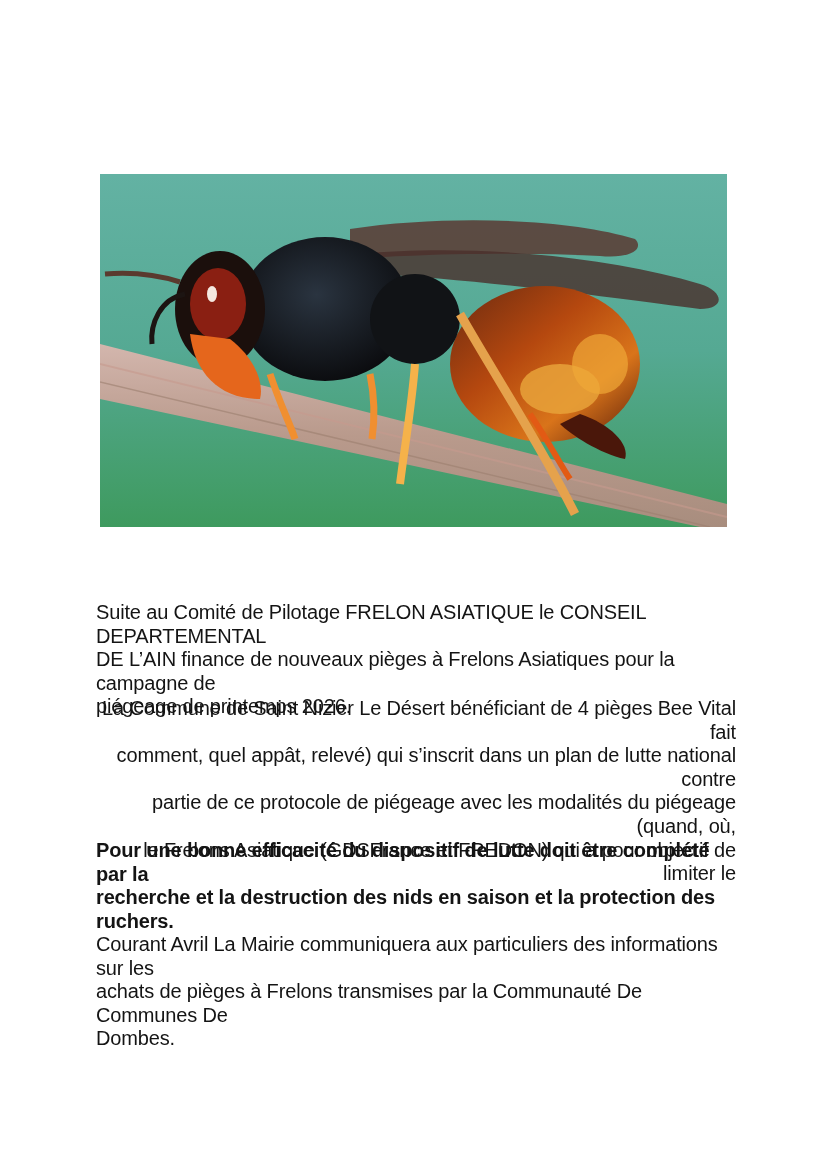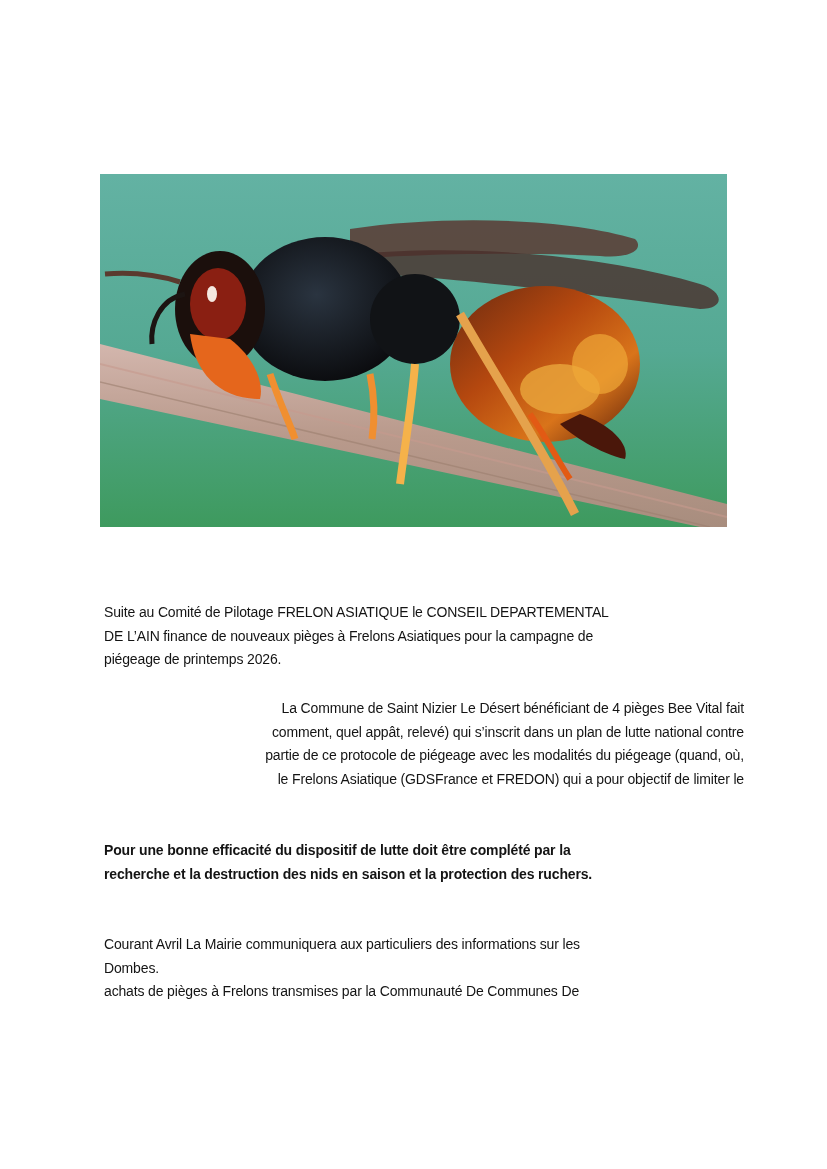--- a/index.html
+++ b/index.html
@@ -27,23 +27,23 @@
       left: 100px;
       top: 174px;
       width: 627px;
       height: 353px;
       overflow: hidden;
       background: linear-gradient(180deg, #5fae9a 0%, #4fa58c 45%, #3f9a6a 100%);
     }
     .photo svg { display: block; width: 100%; height: 100%; }
     .text-block {
       position: absolute;
-      left: 104px;
+      left: 96px;
       width: 640px;
-      font-size: 14px;
+      font-size: 20px;
       line-height: 23.6px;
       letter-spacing: -0.15px;
       color: #141414;
     }
     .text-block p { margin: 0; }
     #para1 { top: 601px; }
     #para2 { top: 697px; text-align: right; }
     #para3 { top: 839px; font-weight: bold; }
     #para4 { top: 933px; }
   </style>
@@ -122,17 +122,17 @@
     <p>le Frelons Asiatique (GDSFrance et FREDON) qui a pour objectif de limiter le</p>
   </div>
 
   <div class="text-block" id="para3">
     <p>Pour une bonne efficacité du dispositif de lutte doit être complété par la</p>
     <p>recherche et la destruction des nids en saison et la protection des ruchers.</p>
   </div>
 
   <div class="text-block" id="para4">
     <p>Courant Avril La Mairie communiquera aux particuliers des informations sur les</p>
+    <p>achats de pièges à Frelons transmises par la Communauté De Communes De</p>
     <p>Dombes.</p>
-    <p>achats de pièges à Frelons transmises par la Communauté De Communes De</p>
   </div>
 
 </div>
 
 </body></html>

